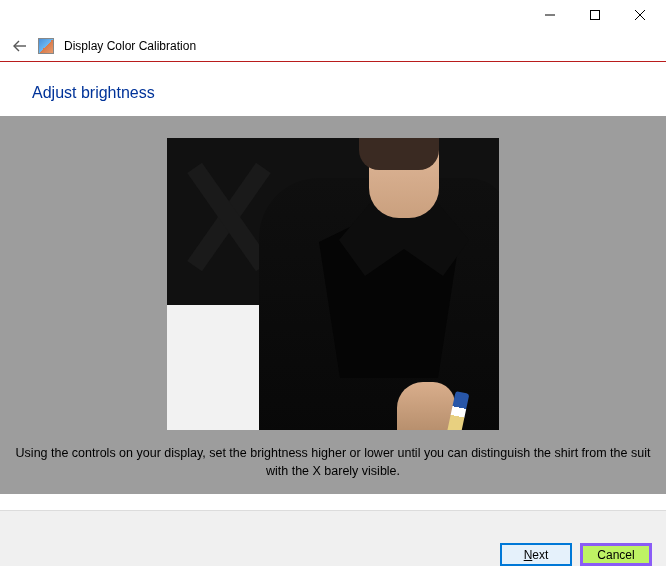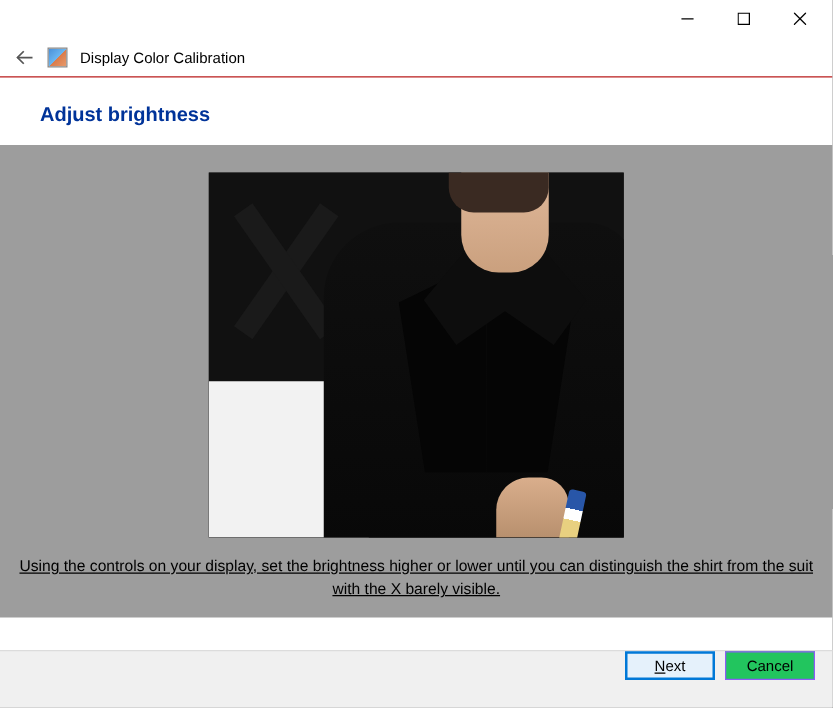--- a/index.html
+++ b/index.html
@@ -61,32 +61,31 @@
     .window-title {
       font-size: 12px;
       color: #000;
     }
     .heading {
       padding: 22px 0 14px 32px;
     }
     .heading-text {
       font-size: 16px;
       color: #003399;
-      font-weight: 700;
+      font-weight: 400;
     }
     .content {
       background: #9d9d9d;
       width: 100%;
       height: 378px;
       position: relative;
       display: flex;
       flex-direction: column;
       align-items: center;
       padding-top: 22px;
-      text-decoration: underline;
     }
     .sample-image {
       width: 332px;
       height: 292px;
       background: #0a0a0a;
       position: relative;
       overflow: hidden;
     }
     
     .bg-dark {
@@ -195,34 +194,34 @@
       font-size: 12.5px;
       text-align: center;
       padding: 14px 6px 0 6px;
       line-height: 1.45;
     }
     .footer {
       position: absolute;
       bottom: 0;
       left: 0;
       right: 0;
-      height: 46px;
+      height: 56px;
       background: #f0f0f0;
       border-top: 1px solid #dcdcdc;
       display: flex;
       justify-content: flex-end;
-      align-items: flex-start;
+      align-items: flex-end;
       padding-right: 14px;
       gap: 8px;
     }
     .btn {
       min-width: 72px;
       height: 23px;
-      background: #22c55e;
-      border: 1px solid #8b5cf6;
+      background: #bef264;
+      border: 3px solid #8b5cf6;
       font-size: 12px;
       font-family: inherit;
       padding: 0 14px;
     }
     .btn.primary {
       border: 2px solid #0078d7;
       background: #e5f1fb;
     }
     .btn .mnemonic {
       text-decoration: underline;

